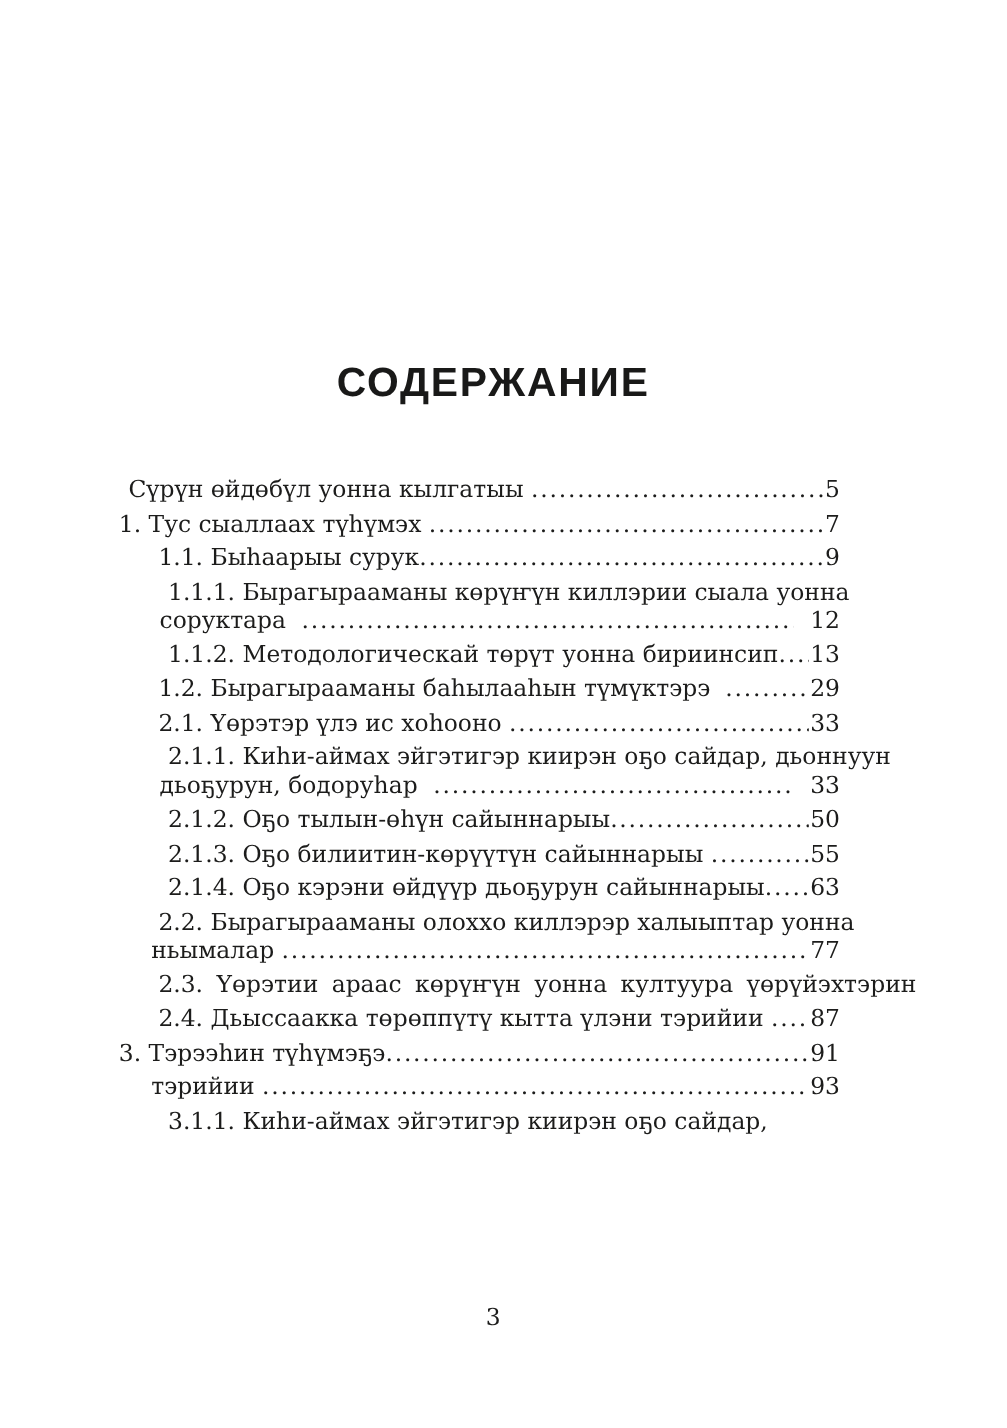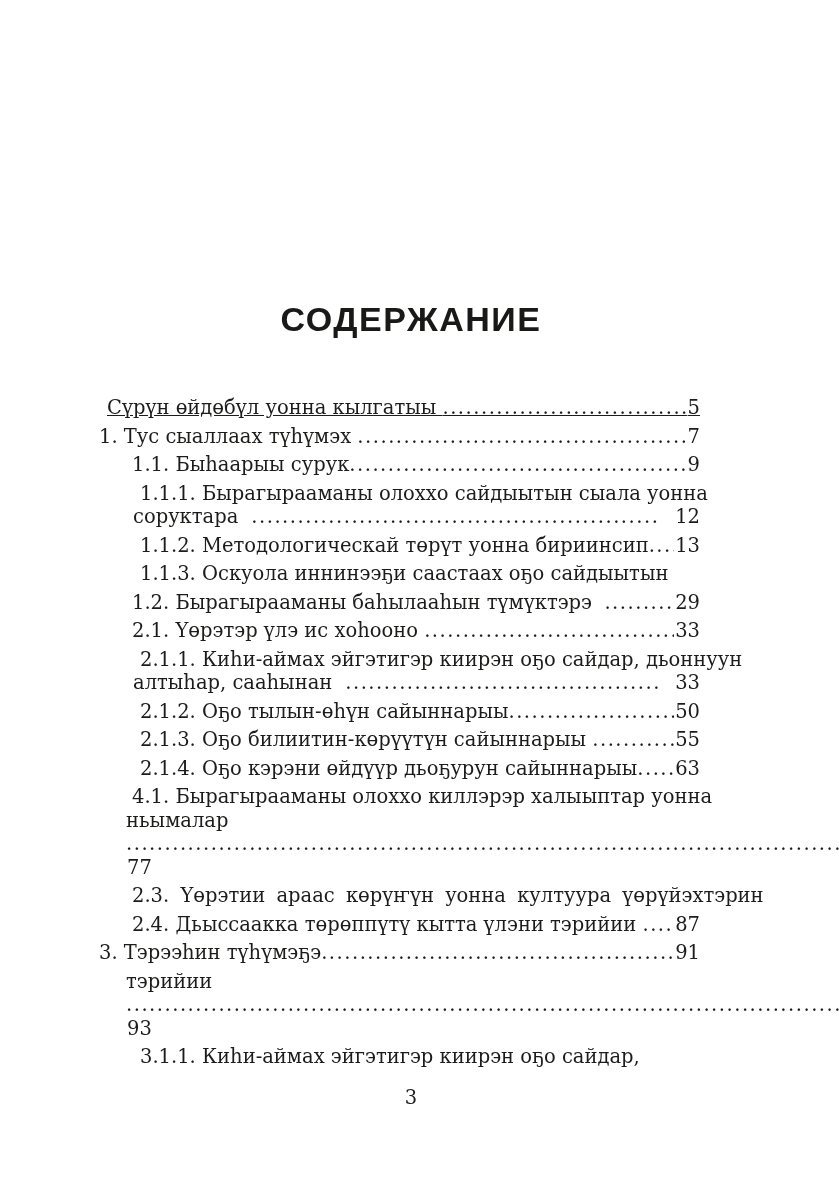--- a/index.html
+++ b/index.html
@@ -32,24 +32,24 @@
     left: 99px; top: 396px; width: 601px;
     font-size: 19.5px;
     line-height: 23.5px;
   }
   .entry { margin-top: 5px; }
   .entry.lvl0 { margin-top: 5px; }
   .entry:first-child { margin-top: 0; }
   .line { white-space: pre; }
   .row { display: flex; align-items: baseline; }
   .lvl1 > .first { padding-left: 33px; }
-  .lvl1 > .cont  { padding-left: 27px; flex-direction: column; }
+  .lvl1 > .cont  { padding-left: 27px; }
   .lvl2 > .first { padding-left: 41px; }
   .lvl2 > .cont  { padding-left: 34px; gap: 13px; }
-  .entry:first-child > .first { padding-left: 8px; text-decoration: underline; }
+  .entry:first-child > .first { padding-left: 8px; }
   .spread > .first { word-spacing: 5px; }
   .txt { flex: 0 0 auto; }
   .leader { flex: 1 1 auto; overflow: hidden; white-space: nowrap; min-width: 0; }
   .leader::after {
     content: "................................................................................................................................................................................................";
     letter-spacing: 1.5px;
   }
   .pagenum { flex: 0 0 auto; padding-left: 1px; }
   .footer {
     position: absolute;
@@ -67,50 +67,49 @@
       <div class="entry lvl0">
         <div class="line first row"><span class="txt">Сүрүн өйдөбүл уонна кылгатыы </span><span class="leader"></span><span class="pagenum">5</span></div>
       </div>
       <div class="entry lvl0">
         <div class="line first row"><span class="txt">1. Тус сыаллаах түһүмэх </span><span class="leader"></span><span class="pagenum">7</span></div>
       </div>
       <div class="entry lvl1">
         <div class="line first row"><span class="txt">1.1. Быһаарыы сурук</span><span class="leader"></span><span class="pagenum">9</span></div>
       </div>
       <div class="entry lvl2">
-        <div class="line first">1.1.1. Бырагырааманы олоххо сайдыытын сыала уонна</div>
+        <div class="line first">1.1.1. Бырагырааманы көрүҥүн киллэрии сыала уонна</div>
         <div class="line cont row"><span class="txt">соруктара</span><span class="leader"></span><span class="pagenum">12</span></div>
       </div>
       <div class="entry lvl2">
         <div class="line first row"><span class="txt">1.1.2. Методологическай төрүт уонна бириинсип</span><span class="leader"></span><span class="pagenum">13</span></div>
       </div>
       <div class="entry lvl2">
-        <div class="line first">1.1.3. Оскуола иннинээҕи саастаах оҕо сайдыытын</div>
       </div>
       <div class="entry lvl1">
         <div class="line first row"><span class="txt">1.2. Бырагырааманы баһылааһын түмүктэрэ  </span><span class="leader"></span><span class="pagenum">29</span></div>
       </div>
       <div class="entry lvl1">
         <div class="line first row"><span class="txt">2.1. Үөрэтэр үлэ ис хоһооно </span><span class="leader"></span><span class="pagenum">33</span></div>
       </div>
       <div class="entry lvl2">
         <div class="line first">2.1.1. Киһи-аймах эйгэтигэр киирэн оҕо сайдар, дьоннуун</div>
-        <div class="line cont row"><span class="txt">алтыһар, сааһынан</span><span class="leader"></span><span class="pagenum">33</span></div>
+        <div class="line cont row"><span class="txt">дьоҕурун, бодоруһар</span><span class="leader"></span><span class="pagenum">33</span></div>
       </div>
       <div class="entry lvl2">
         <div class="line first row"><span class="txt">2.1.2. Оҕо тылын-өһүн сайыннарыы</span><span class="leader"></span><span class="pagenum">50</span></div>
       </div>
       <div class="entry lvl2">
         <div class="line first row"><span class="txt">2.1.3. Оҕо билиитин-көрүүтүн сайыннарыы </span><span class="leader"></span><span class="pagenum">55</span></div>
       </div>
       <div class="entry lvl2">
         <div class="line first row"><span class="txt">2.1.4. Оҕо кэрэни өйдүүр дьоҕурун сайыннарыы</span><span class="leader"></span><span class="pagenum">63</span></div>
       </div>
       <div class="entry lvl1">
-        <div class="line first">4.1. Бырагырааманы олоххо киллэрэр халыыптар уонна</div>
+        <div class="line first">2.2. Бырагырааманы олоххо киллэрэр халыыптар уонна</div>
         <div class="line cont row"><span class="txt">ньымалар </span><span class="leader"></span><span class="pagenum">77</span></div>
       </div>
       <div class="entry lvl1 spread">
         <div class="line first">2.3. Үөрэтии араас көрүҥүн уонна култуура үөрүйэхтэрин</div>
       </div>
       <div class="entry lvl1">
         <div class="line first row"><span class="txt">2.4. Дьыссаакка төрөппүтү кытта үлэни тэрийии </span><span class="leader"></span><span class="pagenum">87</span></div>
       </div>
       <div class="entry lvl0">
         <div class="line first row"><span class="txt">3. Тэрээһин түһүмэҕэ</span><span class="leader"></span><span class="pagenum">91</span></div>

